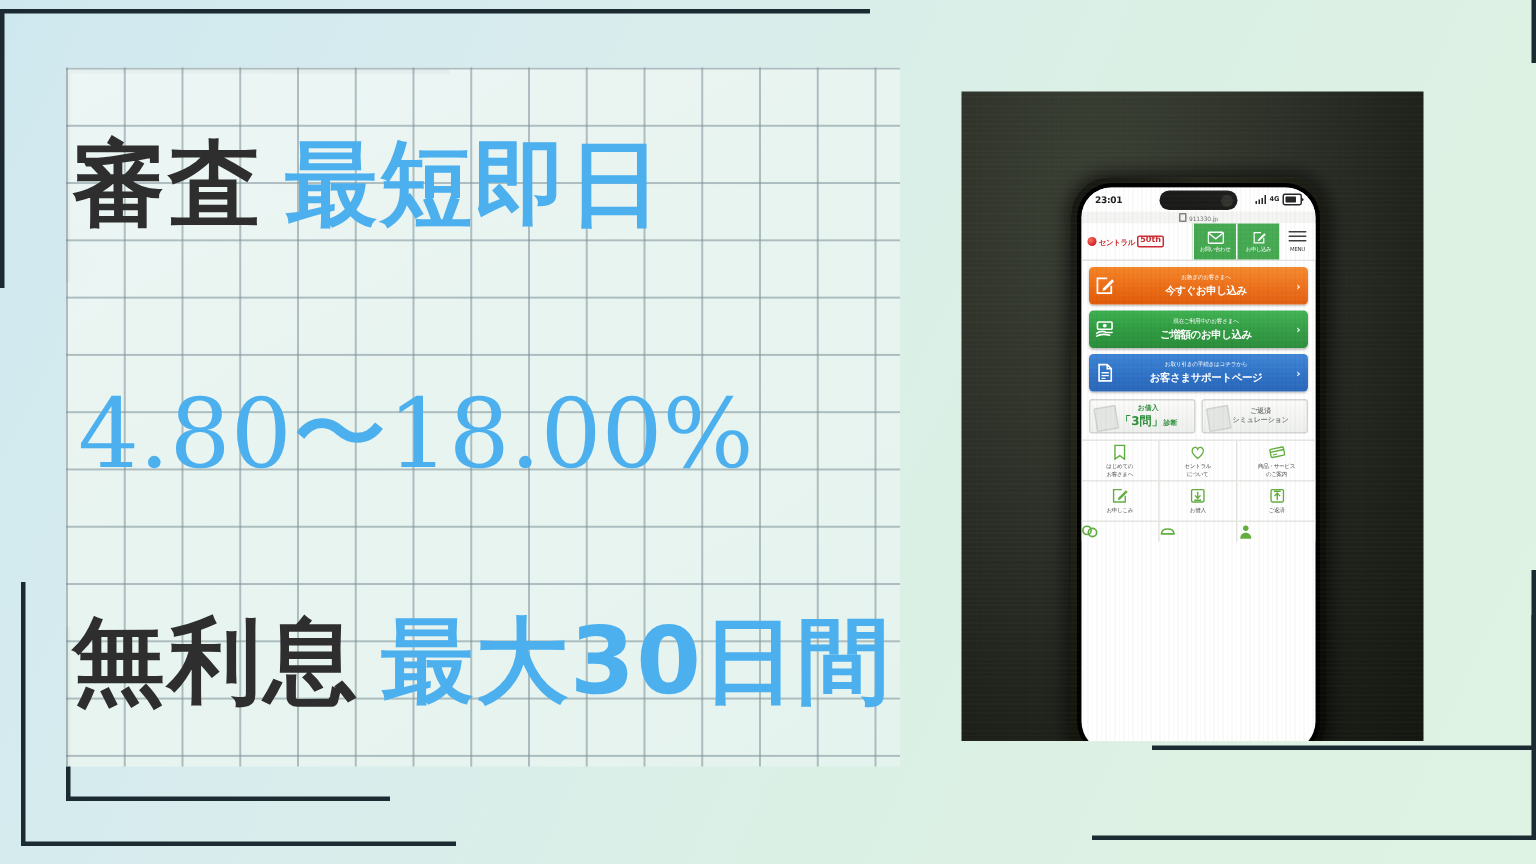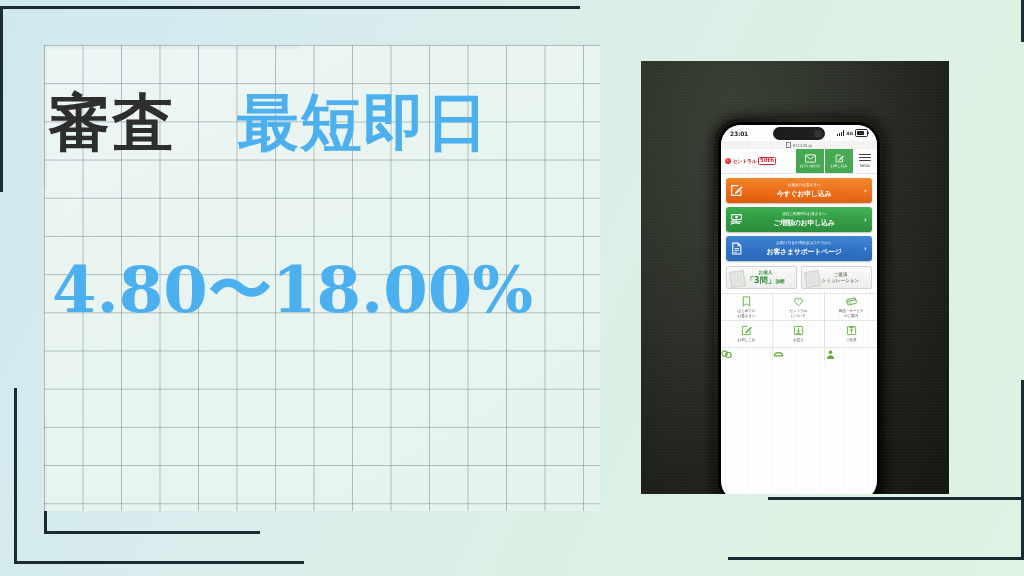--- a/index.html
+++ b/index.html
@@ -75,25 +75,24 @@
     font-size: 62px;
     letter-spacing: 2px;
     font-family: "DejaVu Sans", "Liberation Sans", sans-serif;
   }
   .jp-blue {
     color: #4db0ee;
     font-weight: bold;
     font-size: 62px;
     letter-spacing: 1px;
     font-family: "DejaVu Sans", "Liberation Sans", sans-serif;
-    margin-left: 47px;
   }
   .num-blue {
     color: #4db0ee;
-    font-weight: bold;
+    font-weight: normal;
     font-size: 64px;
     letter-spacing: 0px;
     font-family: "DejaVu Serif", "Liberation Serif", serif;
   }
   .gap-sm { display: inline-block; width: 14px; }
   .gap-xs { display: inline-block; width: 4px; }
 
   
   #photo {
     position: absolute;
@@ -350,20 +349,25 @@
       <span class="jp-dark">審査</span>
       <span class="gap-sm"></span>
       <span class="jp-blue">最短即日</span>
     </div>
 
     <div class="line ln2">
       <span class="gap-xs"></span>
       <span class="num-blue">4.80〜18.00%</span>
     </div>
 
+    <div class="line ln3">
+      <span class="jp-dark">無利息</span>
+      <span class="gap-sm"></span>
+      <span class="jp-blue">最大30日間</span>
+    </div>
 
   </div>
 
   <div id="photo">
     <div id="phone">
       <div id="phone-rim"></div>
       <div id="screen">
 
         <div id="statusbar">
           <span id="status-time">23:01</span>

